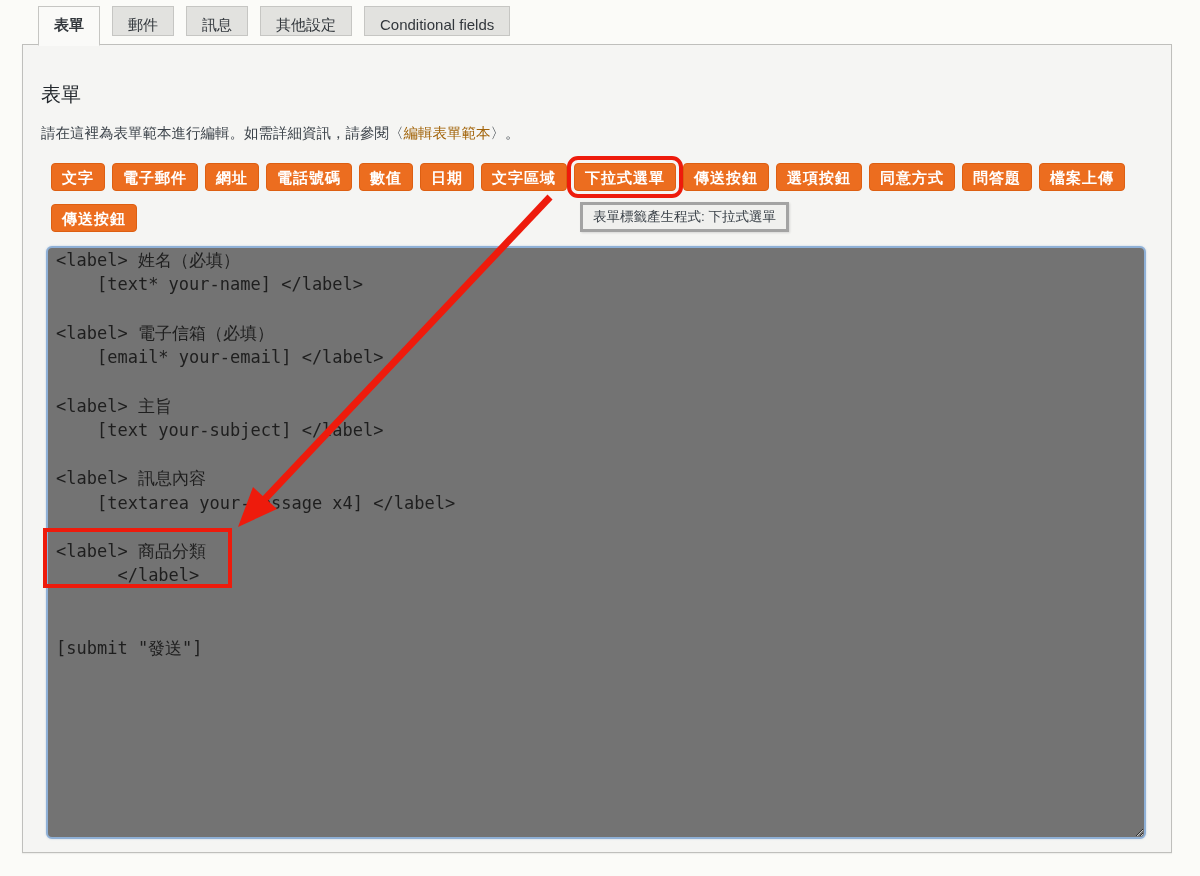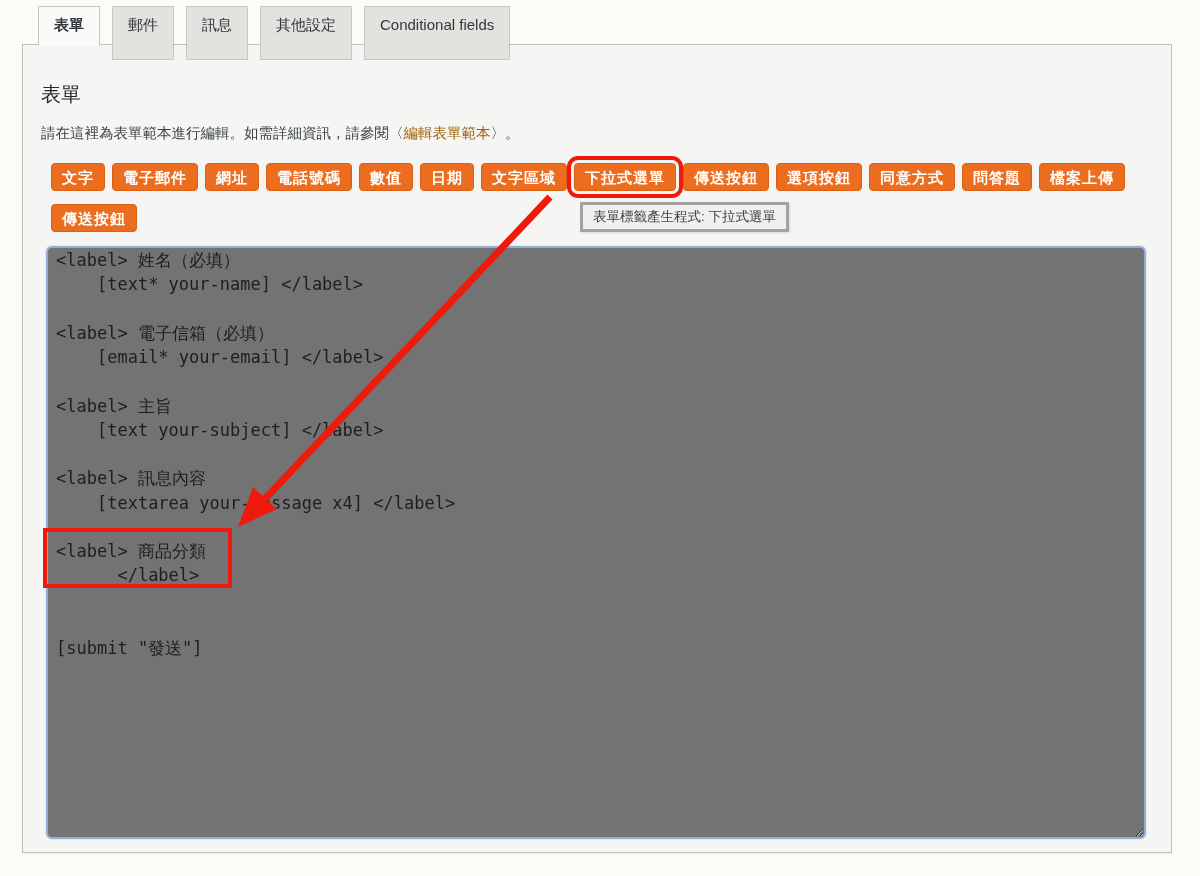--- a/index.html
+++ b/index.html
@@ -11,21 +11,21 @@
     color:#32373c;
     overflow:hidden;
   }
 
   
   .tabs {
     position:absolute; left:38px; top:6px;
     display:flex; gap:12px; z-index:3;
   }
   .tab {
-    height:54px; line-height:36px;
+    height:30px; line-height:36px;
     padding:0 15px;
     background:#e2e2df;
     border:1px solid #c6c6c3;
     font-size:15px;
     color:#32373c;
     cursor:pointer;
     white-space:nowrap;
   }
   .tab.active {
     background:#fafaf8;

